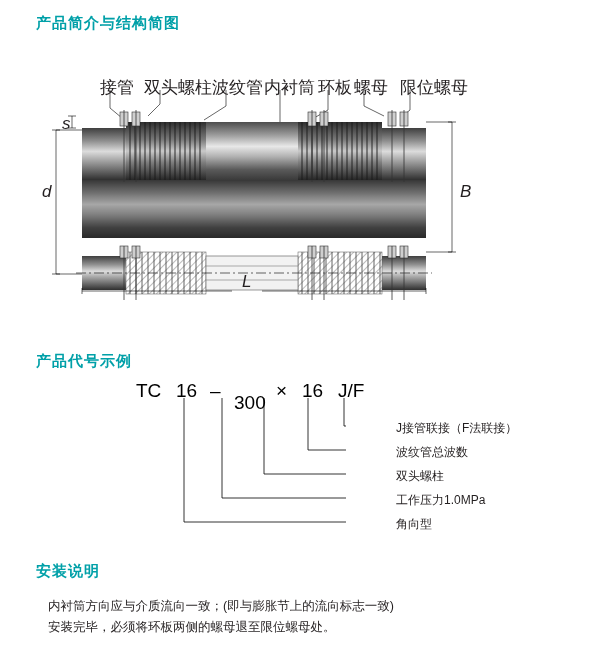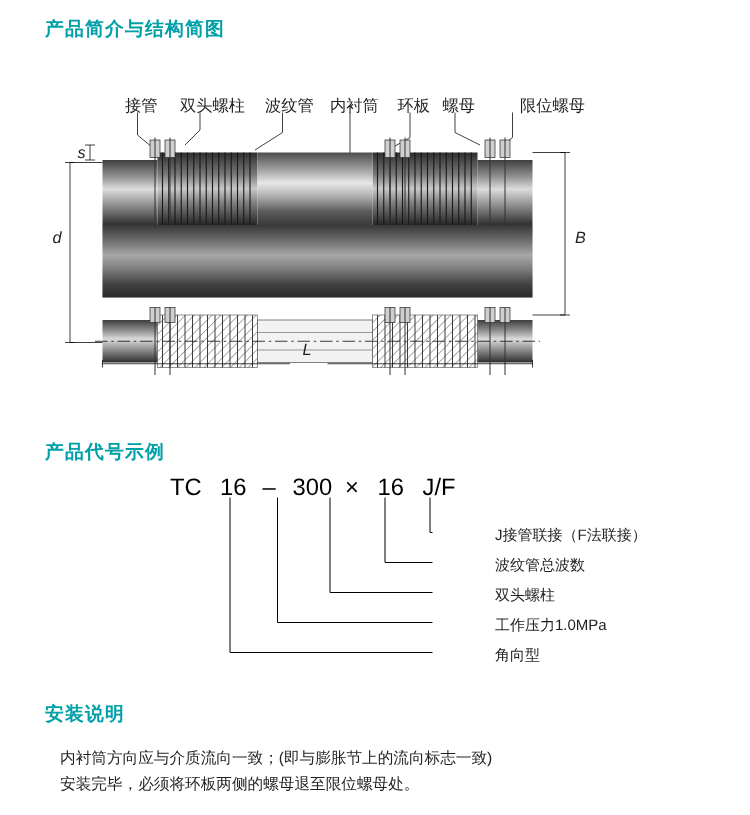--- a/index.html
+++ b/index.html
@@ -32,21 +32,21 @@
     position: absolute;
     left: 36px;
     top: 60px;
     width: 440px;
     height: 240px;
   }
   #figure-1 svg { display: block; }
 
   .callout-label {
     position: absolute;
-    font-size: 13px;
+    font-size: 17px;
     white-space: nowrap;
     color: #231f20;
   }
 
   
   #figure-2 {
     position: absolute;
     left: 36px;
     top: 372px;
     width: 520px;
@@ -87,21 +87,21 @@
 <div class="section-title" id="title-3">安装说明</div>
 
 <div id="figure-1">
 
   <div class="callout-label" style="left:64px;  top:16px;">接管</div>
   <div class="callout-label" style="left:108px; top:16px;">双头螺柱</div>
   <div class="callout-label" style="left:176px; top:16px;">波纹管</div>
   <div class="callout-label" style="left:228px; top:16px;">内衬筒</div>
   <div class="callout-label" style="left:282px; top:16px;text-align:center;">环板</div>
   <div class="callout-label" style="left:318px; top:16px;">螺母</div>
-  <div class="callout-label" style="left:368px; top:16px;padding-left:12px;">限位螺母</div>
+  <div class="callout-label" style="left:352px; top:16px;padding-left:12px;">限位螺母</div>
 
   <div class="callout-label" style="left:26px;  top:54px;  font-style:italic;">s</div>
   <div class="callout-label" style="left:6px;   top:122px; font-style:italic;">d</div>
   <div class="callout-label" style="left:424px; top:122px; font-style:italic;">B</div>
   <div class="callout-label" style="left:206px; top:212px; font-style:italic;">L</div>
 
   <svg width="440" height="240" viewBox="0 0 440 240">
     <defs>
       <linearGradient id="bodyGrad" x1="0" y1="0" x2="0" y2="1">
         <stop offset="0%" stop-color="#4d4d4d"></stop>
@@ -290,21 +290,21 @@
       <line x1="226" y1="231" x2="390" y2="231"></line>
     </g>
   </svg>
 </div>
 
 <div id="figure-2">
 
   <div class="code-token" style="left:100px; top:8px;">TC</div>
   <div class="code-token" style="left:140px; top:8px;">16</div>
   <div class="code-token" style="left:174px; top:8px;">–</div>
-  <div class="code-token" style="left:198px; top:8px;text-align:center;">300</div>
+  <div class="code-token" style="left:198px; top:20px;text-align:center;">300</div>
   <div class="code-token" style="left:240px; top:8px;">×</div>
   <div class="code-token" style="left:266px; top:8px;">16</div>
   <div class="code-token" style="left:302px; top:8px;text-align:center;">J/F</div>
 
   <div class="code-desc" style="left:312px; top:48px;">J接管联接（F法联接）</div>
   <div class="code-desc" style="left:312px; top:72px;">波纹管总波数</div>
   <div class="code-desc" style="left:312px; top:96px;">双头螺柱</div>
   <div class="code-desc" style="left:312px; top:120px;">工作压力1.0MPa</div>
   <div class="code-desc" style="left:312px; top:144px;">角向型</div>
 

